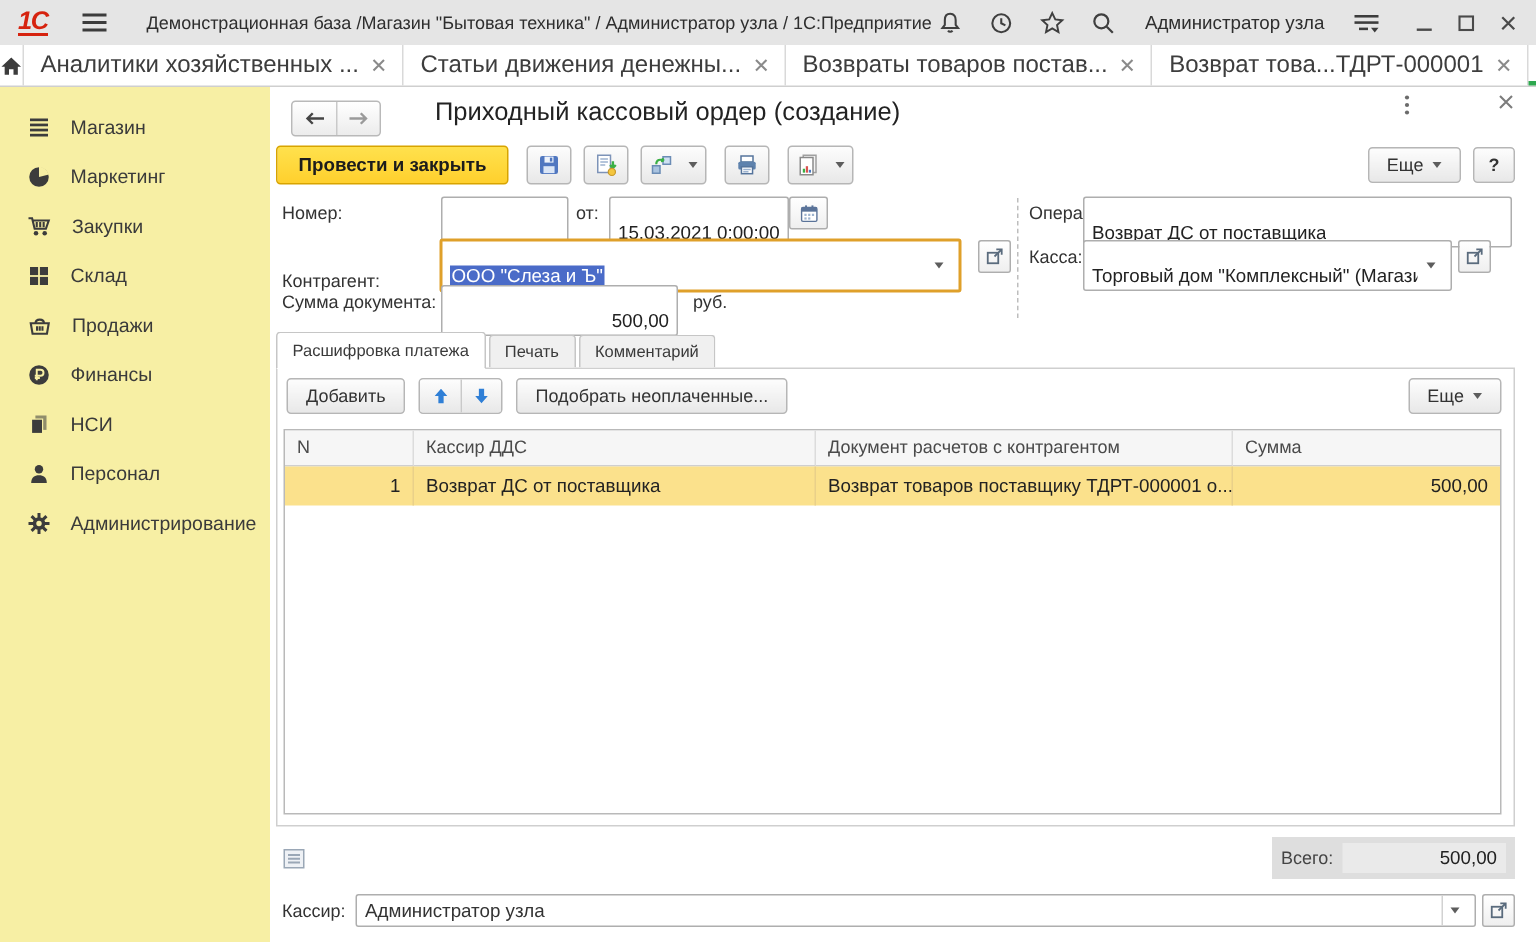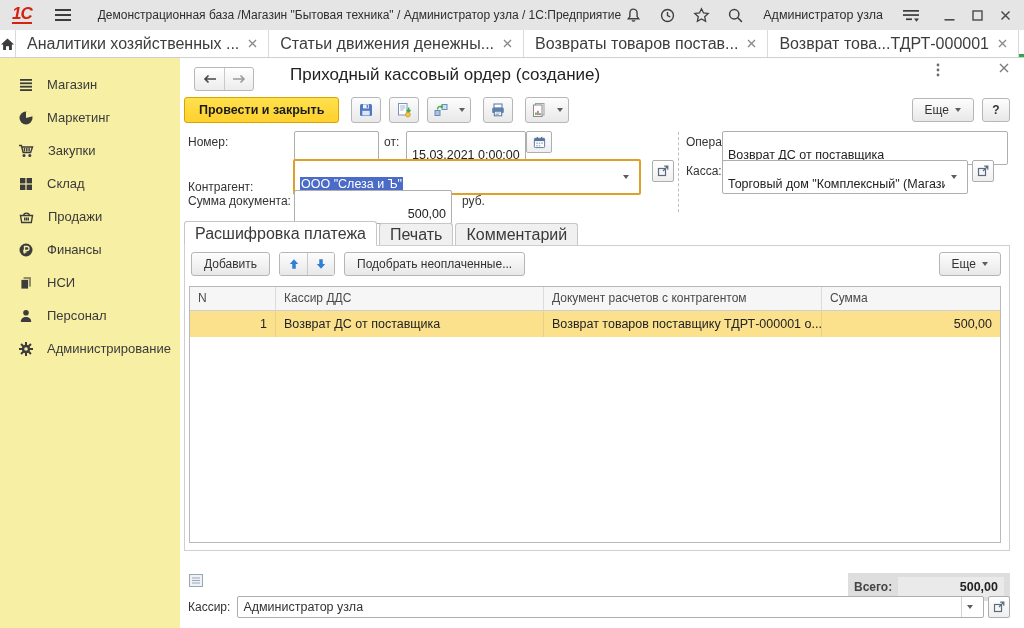--- a/index.html
+++ b/index.html
@@ -59,38 +59,38 @@
   .num { justify-content:flex-end; }
   .combo-dd { margin-left:auto; width:17px; align-self:stretch; border-left:1px solid #d2d2d2; display:flex; align-items:center; justify-content:center; cursor:pointer; flex:0 0 auto; }
   .open-btn { position:absolute; width:22px; height:22px; border:1px solid #aeaeae; border-radius:2px; background:linear-gradient(#fff,#efefef); display:flex; align-items:center; justify-content:center; cursor:pointer; }
   .cal-btn { position:absolute; width:26px; height:22px; border:1px solid #aeaeae; border-radius:2px; background:linear-gradient(#fff,#efefef); display:flex; align-items:center; justify-content:center; cursor:pointer; }
   .focused { border:2px solid #dfa02a; height:24px; }
   .sel-text { background:#4a6bc8; color:#fff; padding:0 1px; }
   .dash-sep { position:absolute; left:494px; top:2px; height:80px; border-left:1px dashed #bdbdbd; }
 
   
   .page-tabs { position:absolute; top:163px; left:4px; display:flex; align-items:flex-end; gap:2px; z-index:2; }
-  .ptab { height:22px; display:flex; align-items:center; padding:0 10px; font-size:16px; color:#3a3a3a; background:#f0f0f0; border:1px solid #c6c6c6; border-bottom:none; border-radius:3px 3px 0 0; cursor:pointer; }
+  .ptab { height:22px; display:flex; align-items:center; padding:0 10px; font-size:11px; color:#3a3a3a; background:#f0f0f0; border:1px solid #c6c6c6; border-bottom:none; border-radius:3px 3px 0 0; cursor:pointer; }
   .ptab--active { height:25px; background:#fff; margin-bottom:-1px; border-bottom:1px solid #fff; }
   .page-panel { position:absolute; top:187px; left:4px; right:14px; height:306px; border:1px solid #cfcfcf; background:#fff; }
   .cmdbar { position:absolute; top:6px; left:6px; right:8px; display:flex; align-items:center; gap:9px; }
   .pair { display:flex; border:1px solid #b6b6b6; border-radius:3px; overflow:hidden; }
   .pair .pbtn { width:27px; height:22px; display:flex; align-items:center; justify-content:center; background:linear-gradient(#fdfdfd,#e8e8e8); cursor:pointer; }
   .pair .pbtn + .pbtn { border-left:1px solid #c9c9c9; }
 
   .tbl { position:absolute; top:40px; left:4px; right:8px; bottom:7px; border:1px solid #b9b9b9; background:#fff; overflow:hidden; }
   .trow { display:flex; }
   .tbl-head .tc { background:#f6f6f6; border-bottom:1px solid #cfcfcf; border-right:1px solid #dcdcdc; height:24px; line-height:23px; color:#4a4a4a; font-size:12px; padding:0 8px; overflow:hidden; white-space:nowrap; }
   .tbl-body .tc { height:26px; line-height:26px; font-size:12.5px; color:#222; padding:0 8px; background:#fbe18c; border-right:1px solid #e9d089; overflow:hidden; white-space:nowrap; }
   .c-n { width:86px; flex:0 0 auto; } .c-art { width:268px; flex:0 0 auto; } .c-doc { width:278px; flex:0 0 auto; } .c-sum { flex:1; }
   .tc.right { text-align:right; }
   .tc:last-child { border-right:none; }
 
   
-  .form-footer { position:absolute; top:515px; left:8px; right:14px; height:28px; display:flex; align-items:flex-start;font-weight:bold; }
+  .form-footer { position:absolute; top:500px; left:8px; right:14px; height:28px; display:flex; align-items:center; }
   .total-box { margin-left:auto; width:162px; height:28px; background:#dedede; display:flex; align-items:center; padding:0 6px; }
   .total-box .tl { font-size:12px; color:#444; }
   .total-box .tv { flex:1; margin-left:6px; height:20px; background:#eaeaea; display:flex; align-items:center; justify-content:flex-end; padding-right:6px; font-size:12.5px; color:#222; }
   .cashier-row { position:absolute; top:537px; left:8px; right:14px; height:24px; display:flex; align-items:center; }
   .cashier-row .f-lbl { font-size:12px; color:#333; margin-right:7px; white-space:nowrap; }
   .cashier-field { flex:1; position:relative; height:22px; background:#fff; border:1px solid #aeaeae; border-radius:2px; display:flex; align-items:center; padding:0 5px; font-size:12.5px; }
   .cashier-open { margin-left:4px; width:22px; height:22px; border:1px solid #aeaeae; border-radius:2px; background:linear-gradient(#fff,#efefef); display:flex; align-items:center; justify-content:center; cursor:pointer; flex:0 0 auto; }
 </style>
 </head>
 <body>

